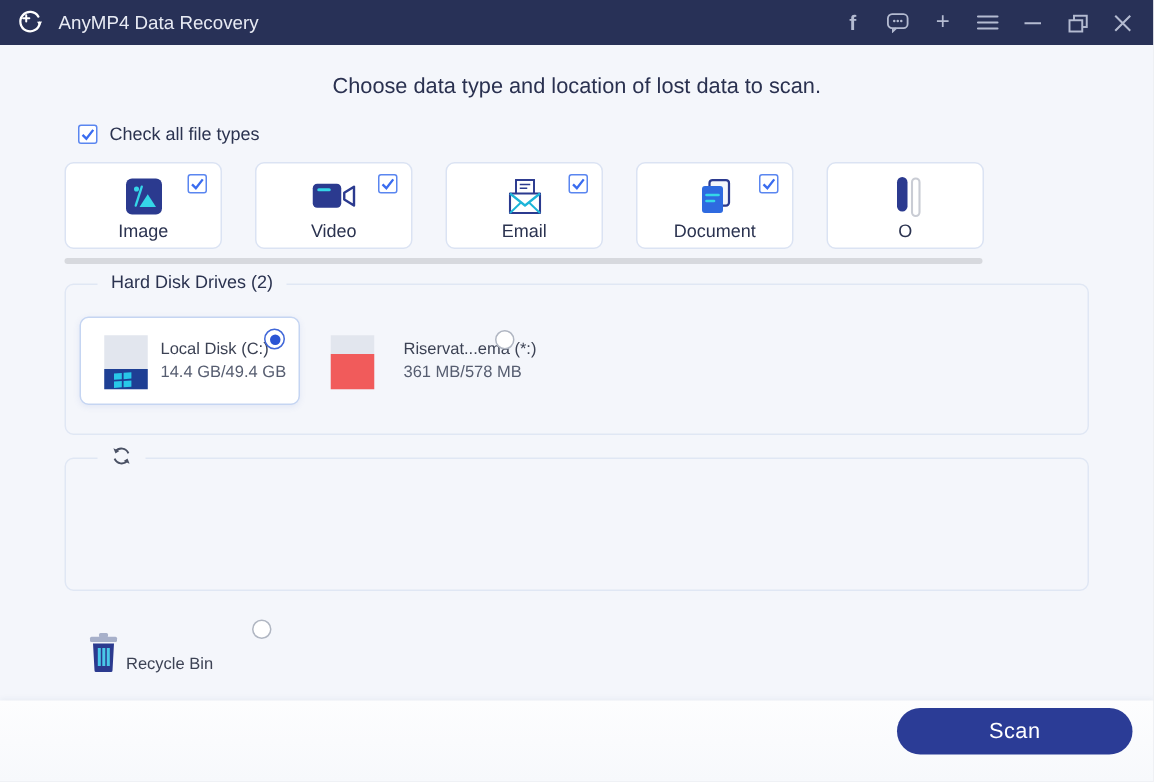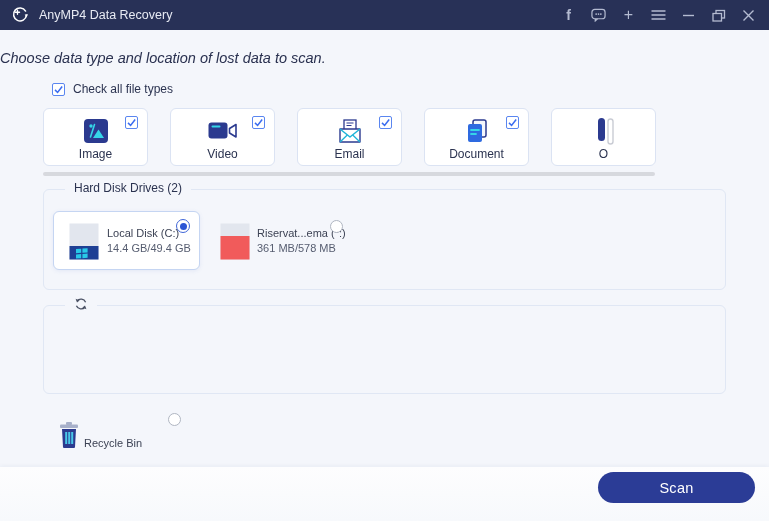--- a/index.html
+++ b/index.html
@@ -13,21 +13,21 @@
     position:absolute;top:0;left:0;width:769px;height:30px;background:#283157;
     display:flex;align-items:center;
   }
   .tb-logo{margin-left:11px;display:flex;align-items:center;}
   .tb-title{margin-left:10px;font-size:12.5px;color:#e8ebf4;}
   .tb-icons{margin-left:auto;margin-right:13px;display:flex;align-items:center;gap:15px;color:#b4bbd1;}
   .tb-ic{display:flex;align-items:center;justify-content:center;width:15px;height:15px;font-size:14px;line-height:1;cursor:default;}
   .tb-ic.fb{font-size:14px;font-weight:bold;}
   .tb-ic.txt{font-size:16px;font-weight:400;}
   
-  .heading{position:absolute;top:50px;left:0;width:100%;font-size:14.5px;color:#2a3150;font-style:italic;}
+  .heading{position:absolute;top:50px;left:0;width:100%;text-align:center;font-size:14.5px;color:#2a3150;}
   .check-all{position:absolute;top:82px;left:52px;display:flex;align-items:center;gap:8px;}
   .check-all span{font-size:12px;color:#2b3350;}
   
   .cbx{width:13px;height:13px;background:#fff;border:1px solid #5a86f0;border-radius:2px;
        display:flex;align-items:center;justify-content:center;box-sizing:border-box;}
   .radio-sel{width:14px;height:14px;border-radius:50%;border:1.5px solid #3f66d8;background:#fff;
        box-sizing:border-box;display:flex;align-items:center;justify-content:center;}
   .radio-sel i{display:block;width:7px;height:7px;border-radius:50%;background:#2b55d4;}
   .radio-un{width:13px;height:13px;border-radius:50%;border:1px solid #b0b6c2;background:#fff;box-sizing:border-box;}
   
@@ -45,21 +45,21 @@
   #hdd{top:189px;height:101px;}
   #removable{top:305px;height:89px;}
   
   .drive{position:absolute;top:21px;height:59px;border-radius:6px;box-sizing:border-box;}
   .drive.sel{left:9px;width:147px;background:#fff;border:1px solid #c5d5f2;box-shadow:0 1px 4px rgba(80,110,200,.10);}
   .drive.unsel{left:166px;width:150px;border:1px solid transparent;}
   .drive .d-icon{position:absolute;left:15px;top:11px;}
   .drive.unsel .d-icon{left:9px;}
   .d-name{position:absolute;left:53px;top:15px;font-size:11px;color:#3c4254;white-space:nowrap;}
   .d-cap{position:absolute;left:53px;top:30px;font-size:11px;color:#565d70;white-space:nowrap;}
-  .drive.unsel .d-name,.drive.unsel .d-cap{left:46px;}
+  .drive.unsel .d-name,.drive.unsel .d-cap{left:58px;}
   .drive .radio-sel{position:absolute;top:7px;right:9px;}
   .drive .radio-un{position:absolute;top:8px;right:16px;}
   
   .recycle-icon{position:absolute;left:57px;top:421px;}
   .recycle-label{position:absolute;left:84px;top:437px;font-size:11px;color:#3c4254;text-align:right;}
   .recycle-radio{position:absolute;left:168px;top:413px;}
   
   .footer{position:absolute;top:467px;left:0;width:769px;height:54px;
         background:linear-gradient(#fdfdfe,#f7f9fc);box-shadow:0 -1px 4px rgba(40,60,120,.06);}
   .scan-btn{position:absolute;left:598px;top:472px;width:157px;height:31px;border:none;border-radius:16px;

